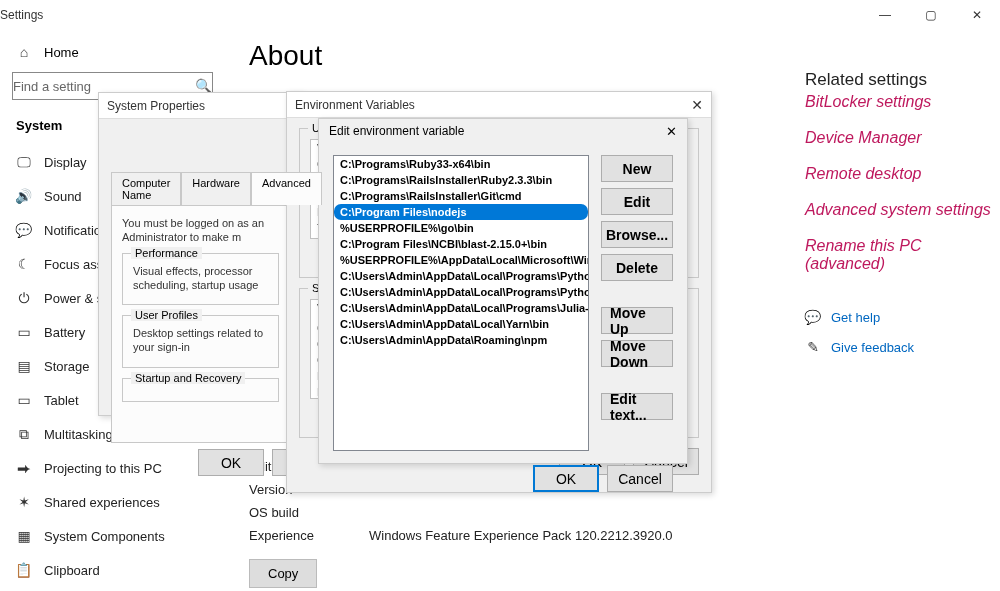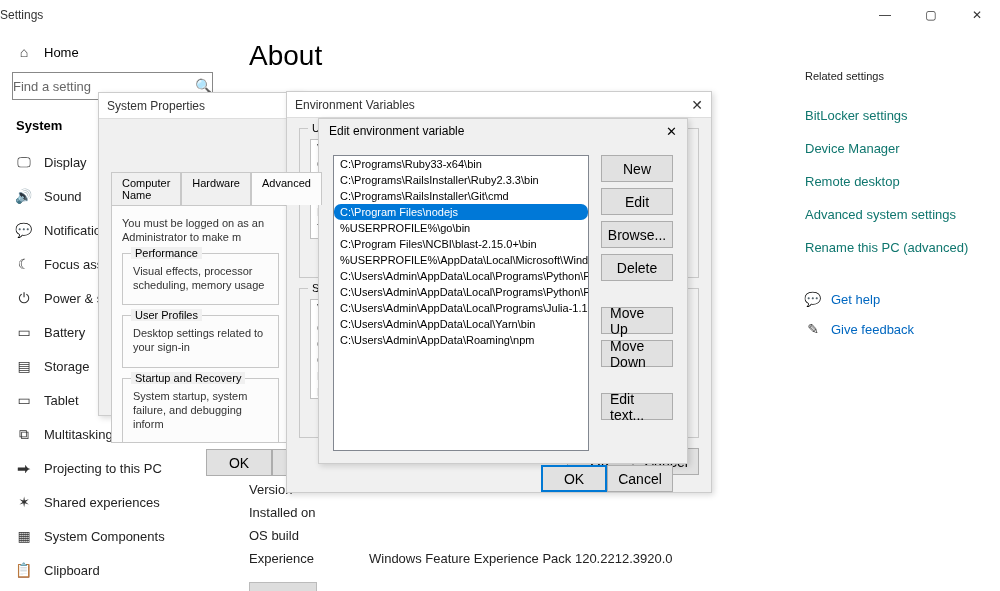--- a/index.html
+++ b/index.html
@@ -18,40 +18,40 @@
   .search { margin: 4px 12px 10px; display:flex; align-items:center; border:1px solid #888; height:28px; padding:0 0; color:#666; font-size:13px; justify-content:space-between;}
   .section-label { padding:8px 16px 12px; font-size:13px; font-weight:600; }
   .navitem { display:flex; align-items:center; gap:12px; padding:9px 16px; font-size:13px; color:#222;}
   .main { flex:1; padding: 10px 24px 0 24px; }
   h1 { font-size: 28px; font-weight: 400; margin-bottom: 20px; }
   .subtitle { font-size: 18px; font-weight:500; margin-bottom: 26px; }
   .spec-row { display:flex; margin-bottom:8px; font-size:13px; color:#222;}
   .spec-label { width:120px; }
   .copy-btn { margin-top:8px; padding:6px 18px; background:#ddd; border:1px solid #bbb; font-size:13px;}
   .rightpanel { width:195px; padding:40px 4px 0 0; }
-  .rp-head { font-size:11px; font-weight:400; color:#222; margin-bottom:26px;}
-  .rp-link { color:#0f766e; font-size:13px; display:block; margin-bottom:18px;}
+  .rp-head { font-size:17px; font-weight:400; color:#222; margin-bottom:3px;}
+  .rp-link { color:#be185d; font-size:16px; display:block; margin-bottom:18px;font-style:italic;}
   .rp-action { display:flex; align-items:center; gap:10px; font-size:13px; color:#0067c0; margin-bottom:14px;}
   .rp-action .icon{color:#333;}
 
   
   .dialog { position:absolute; background:#f0f0f0; border:1px solid #ccc; box-shadow:2px 2px 6px rgba(0,0,0,0.15); font-size:11px; }
   .dlg-title { background:#fff; height:26px; display:flex; align-items:center; padding:0 8px; color:#333; border-bottom:1px solid #ddd; font-size:12px;}
   .dlg-title .close { margin-left:auto; font-size:14px; }
   .dlg-body { padding:10px 12px 12px;}
   .btn { height:27px; min-width:66px; padding:0 8px; background:#e1e1e1; border:1px solid #adadad; font-size:14px; display:inline-flex; align-items:center; justify-content:center;}
   .btn.primary { border:1px solid #0078d4; outline:1px solid #0078d4; outline-offset:-2px;}
   .groupbox { border:1px solid #c8c8c8; margin-bottom:10px; padding:10px 10px 12px; position:relative;}
   .groupbox .legend{ position:absolute; top:-7px; left:8px; background:#f0f0f0; padding:0 4px; font-size:11px;}
   .tabs { display:flex; margin-bottom:0;margin-top:43px; }
   .tab { padding:4px 10px; border:1px solid #c8c8c8; background:#f0f0f0; font-size:11px; border-bottom:none;}
   .tab.active { background:#fcfcfc; position:relative; z-index:2;}
   .tabpage { border:1px solid #c8c8c8; background:#fcfcfc; padding:10px; }
   .desc { font-size:11px; color:#333; line-height:1.3;}
-  .btnrow { display:flex; justify-content:flex-end; gap:0; margin-top:8px;}
+  .btnrow { display:flex; justify-content:flex-end; gap:8px; margin-top:8px;}
 
   
   .listbox { background:#fff; border:1px solid #828790; height:296px; width:258px; overflow:hidden;}
   .listrow { padding:2px 6px; font-size:11px; white-space:nowrap; overflow:hidden; text-overflow:clip;}
   .listrow.selected { background:#0078d7; color:#fff;border-radius:7px;}
   .env-groupframe{ position:relative; }
   .frag { color:#333;}
   .truncated-rows div{ font-size:11px; padding:2px 6px;}
   .scrollbar-stub{width:16px; background:#f0f0f0; border-left:1px solid #ddd;}
   .arrow{font-size:9px; color:#555; text-align:center;}
@@ -140,24 +140,20 @@
       <div style="height:320px"></div>
       <div class="spec-row">
           <span class="spec-label">Edition</span>
           <span></span>
         </div>
       <div class="spec-row">
           <span class="spec-label">Version</span>
           <span></span>
         </div>
       <div class="spec-row">
-          <span class="spec-label">Installed on</span>
-          <span></span>
-        </div>
-      <div class="spec-row">
           <span class="spec-label">OS build</span>
           <span></span>
         </div>
       <div class="spec-row">
           <span class="spec-label">Experience</span>
           <span>Windows Feature Experience Pack 120.2212.3920.0</span>
         </div>
       <button class="copy-btn">Copy</button>
       
       
@@ -191,29 +187,28 @@
     <div class="tabs">
       <div class="tab">Computer Name</div>
       <div class="tab">Hardware</div>
       <div class="tab active">Advanced</div>
       <div class="tab" style="overflow:hidden; max-width:50px;">System Pro</div>
     </div>
     <div class="tabpage" style="height:238px; overflow:hidden;">
       <div class="desc">You must be logged on as an Administrator to make m</div>
       <div class="groupbox" style="margin-top:8px;">
         <span class="legend">Performance</span>
-        <div class="desc">Visual effects, processor scheduling, memory usage</div>
+        <div class="desc">Visual effects, processor scheduling, startup usage</div>
       </div>
       <div class="groupbox">
         <span class="legend">User Profiles</span>
         <div class="desc">Desktop settings related to your sign-in</div>
       </div>
       <div class="groupbox">
         <span class="legend">Startup and Recovery</span>
-        <div class="desc">System startup, system failure, and debugging inform</div>
       </div>
 
     </div>
     <div class="btnrow" style="margin-top:6px;">
       <span class="btn">OK</span>
       <span class="btn" style="min-width:16px;"></span>
     </div>
   </div>
 </div>
 
@@ -268,21 +263,21 @@
     </div>
   </div>
 </div>
 
 <div class="dialog" style="left:318px; top:118px; width:370px; height:346px; background:#f0f0f0;">
   <div style="height:24px; display:flex; align-items:center; padding:0 10px; font-size:12px;">
     <span>Edit environment variable</span>
     <span style="margin-left:auto; font-size:13px;">✕</span>
   </div>
   <div class="dlg-body" style="padding:12px 14px 10px;">
-    <div style="display:flex; gap:12px;">
+    <div style="display:flex; gap:12px;font-weight:bold;">
       <div class="listbox" id="path-list">
           <div class="listrow">C:\Programs\Ruby33-x64\bin</div>
           <div class="listrow">C:\Programs\RailsInstaller\Ruby2.3.3\bin</div>
           <div class="listrow">C:\Programs\RailsInstaller\Git\cmd</div>
           <div class="listrow selected">C:\Program Files\nodejs</div>
           <div class="listrow">%USERPROFILE%\go\bin</div>
           <div class="listrow">C:\Program Files\NCBI\blast-2.15.0+\bin</div>
           <div class="listrow">%USERPROFILE%\AppData\Local\Microsoft\WindowsApps</div>
           <div class="listrow">C:\Users\Admin\AppData\Local\Programs\Python\Python311\Scripts\</div>
           <div class="listrow">C:\Users\Admin\AppData\Local\Programs\Python\Python311\</div>

